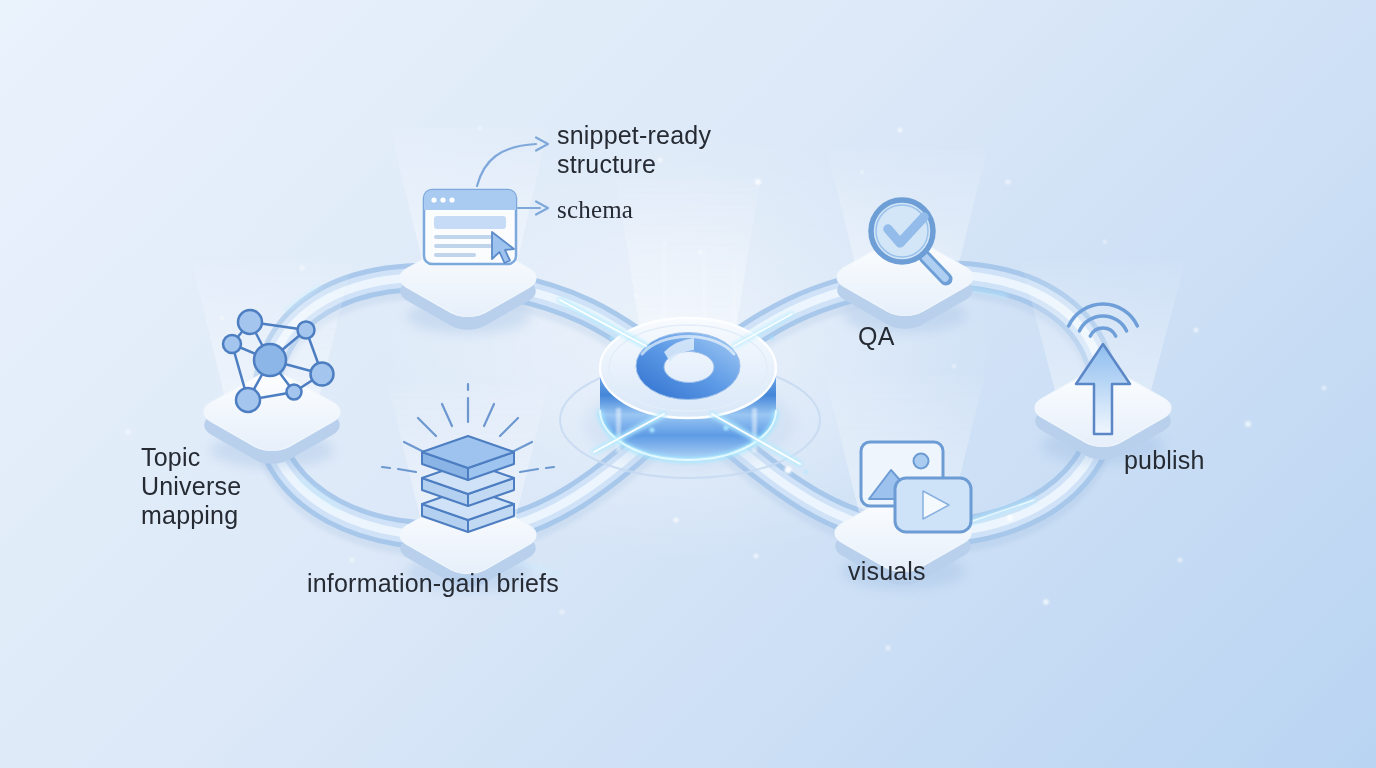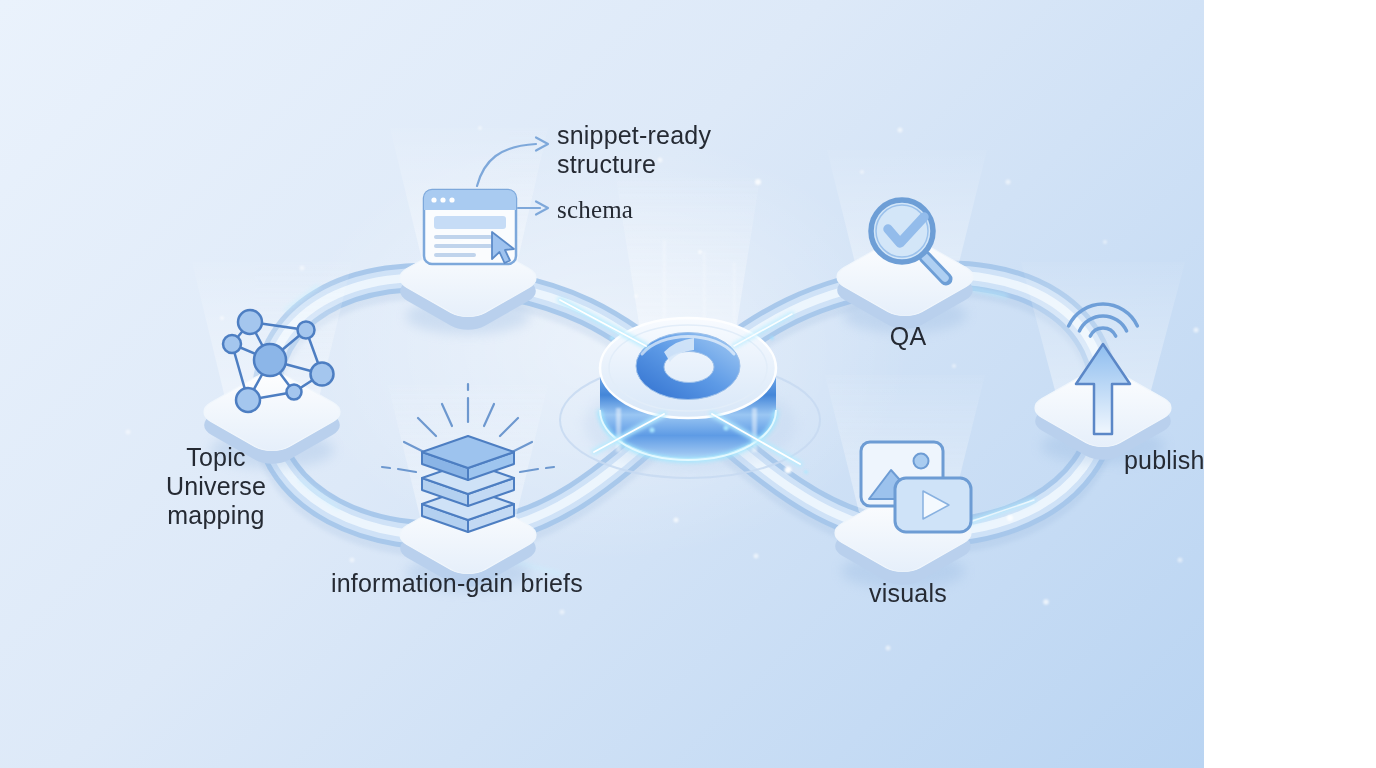--- a/index.html
+++ b/index.html
@@ -1,35 +1,35 @@
 <!DOCTYPE html>
 <html><head>
 <meta charset="utf-8">
 <style>
   html,body{margin:0;padding:0;}
   #canvas{
     position:relative;
-    width:1204px;height:768px;
+    width:1376px;height:768px;
     overflow:hidden;
     font-family:"Liberation Sans",sans-serif;
     background:
       radial-gradient(ellipse 430px 300px at 50% 45%, rgba(255,255,255,.45), rgba(255,255,255,0) 72%),
       linear-gradient(135deg,#eaf2fc 0%,#dde9f8 42%,#b9d4f2 100%);
   }
   #art{position:absolute;left:0;top:0;}
   .label{
     position:absolute;
     color:#252a33;
     font-size:25px;
     font-weight:500;
     line-height:1.16;
     white-space:pre-line;
     letter-spacing:.2px;
   }
-  .center{text-align:center;}
+  .center{text-align:left;}
 </style>
 </head>
 <body>
 
 <div id="canvas">
 <svg id="art" width="1376" height="768" viewBox="0 0 1376 768">
   <defs>
     <linearGradient id="beam" x1="0" y1="1" x2="0" y2="0">
       <stop offset="0" stop-color="#ffffff" stop-opacity=".5"></stop>
       <stop offset=".65" stop-color="#ffffff" stop-opacity=".22"></stop>
@@ -285,15 +285,15 @@
 </svg>
 
 <div class="label" style="left:557px;top:121px;">snippet-ready
 structure</div>
 <div class="label" style="left:557px;top:195px;font-family:Liberation Serif, serif;">schema</div>
 <div class="label center" style="left:141px;top:443px;width:150px;">Topic
 Universe
 mapping</div>
 <div class="label center" style="left:307px;top:569px;width:300px;">information-gain briefs</div>
 <div class="label center" style="left:858px;top:322px;width:100px;">QA</div>
-<div class="label center" style="left:848px;top:579px;width:120px;">visuals</div>
+<div class="label center" style="left:848px;top:557px;width:120px;">visuals</div>
 <div class="label" style="left:1124px;top:446px;">publish</div>
 </div>
 
 </body></html>

